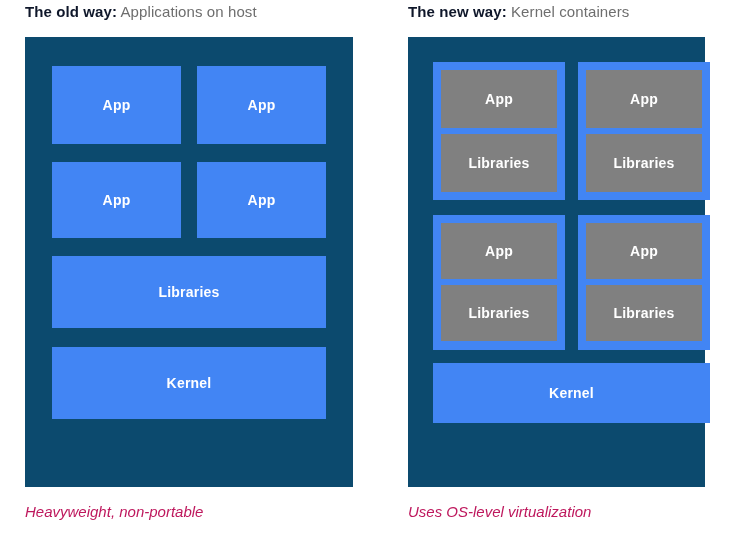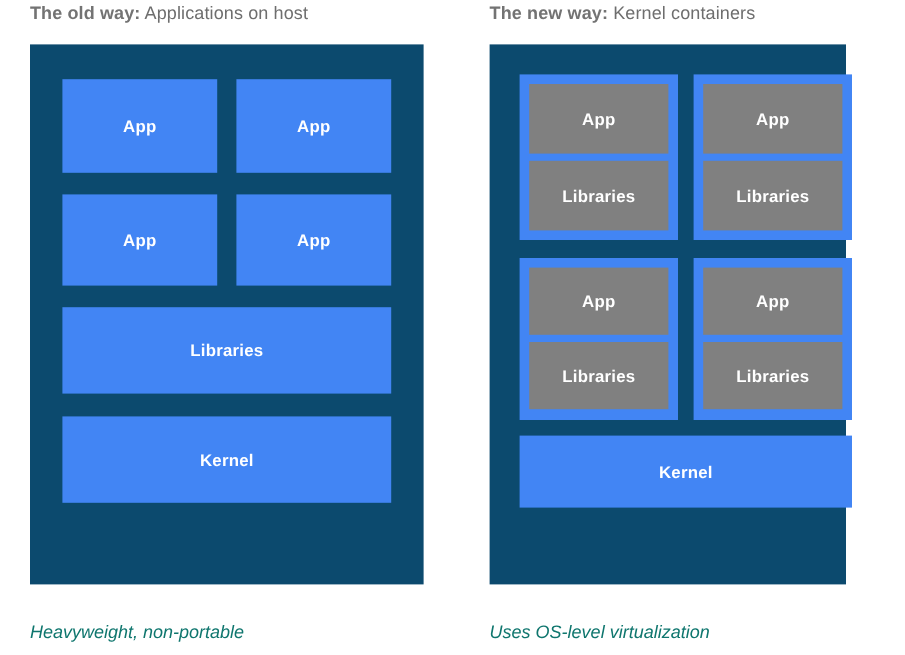--- a/index.html
+++ b/index.html
@@ -36,21 +36,21 @@
     top: 2px;
     left: 0;
     font-size: 15px;
     line-height: 20px;
     color: #6e6e6e;
     white-space: nowrap;
     letter-spacing: 0.1px;
   }
   .col-heading .lead {
     font-weight: bold;
-    color: #737373;
+    color: #0f172a;
   }
 
   
   .stage {
     position: absolute;
     left: 0;
     top: 37px;
     width: 328px;
     height: 450px;
     background: #0c4a6e;
@@ -109,23 +109,22 @@
   .r-kernel { left: 25px; top: 326px; width: 277px; height: 60px; }
 
   
   .caption {
     position: absolute;
     left: 0;
     top: 501px;
     font-style: italic;
     font-size: 15px;
     line-height: 21px;
-    color: #0f766e;
+    color: #be185d;
     white-space: nowrap;
-    margin-top: 16px;
   }
   .caption div { display: block; }
 </style>
 </head>
 <body>
 
 <div class="diagram">
 
   <div class="column left">
 

